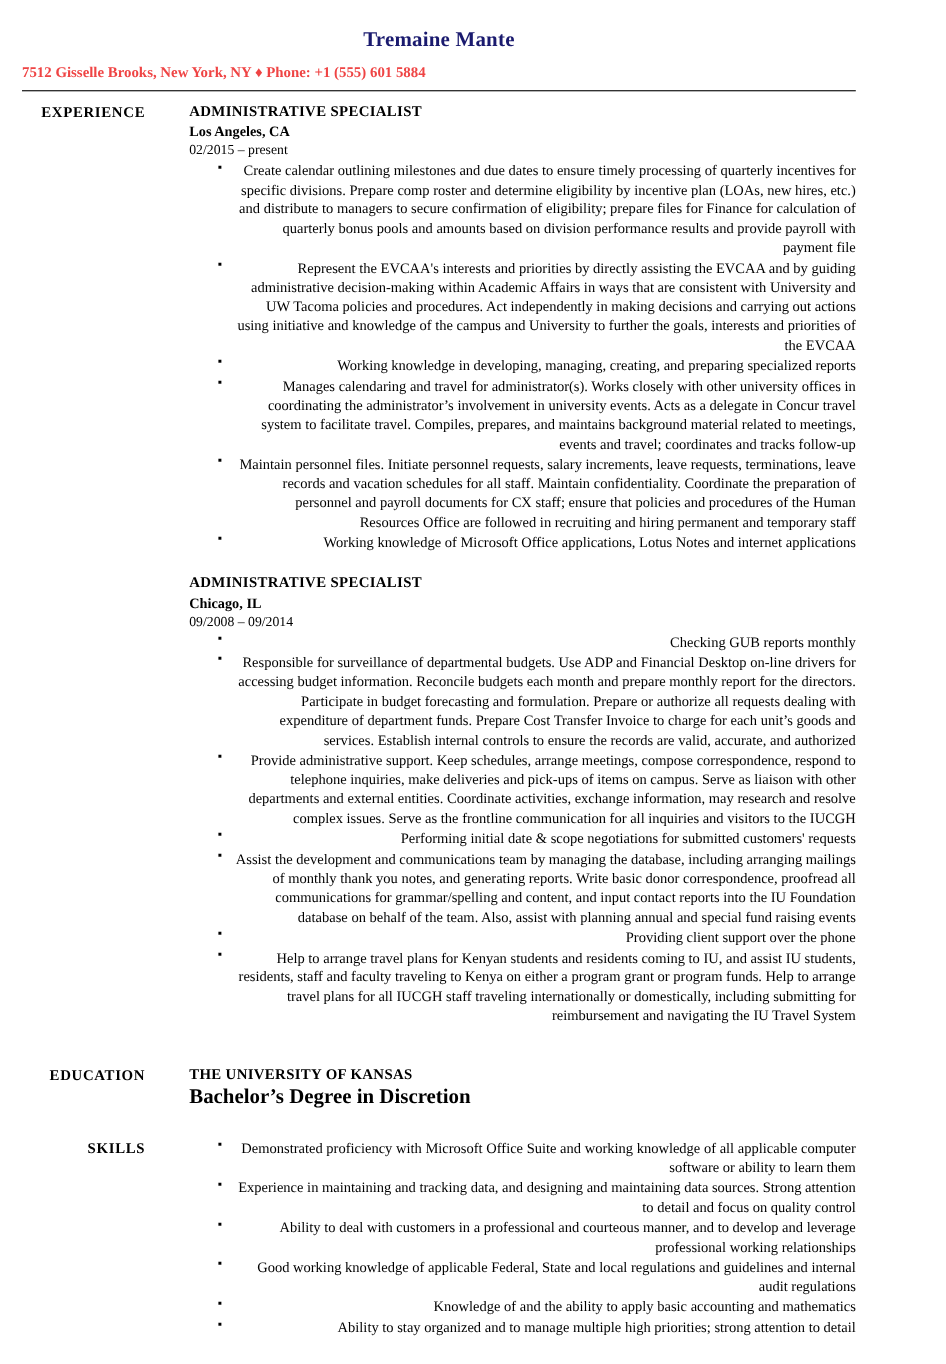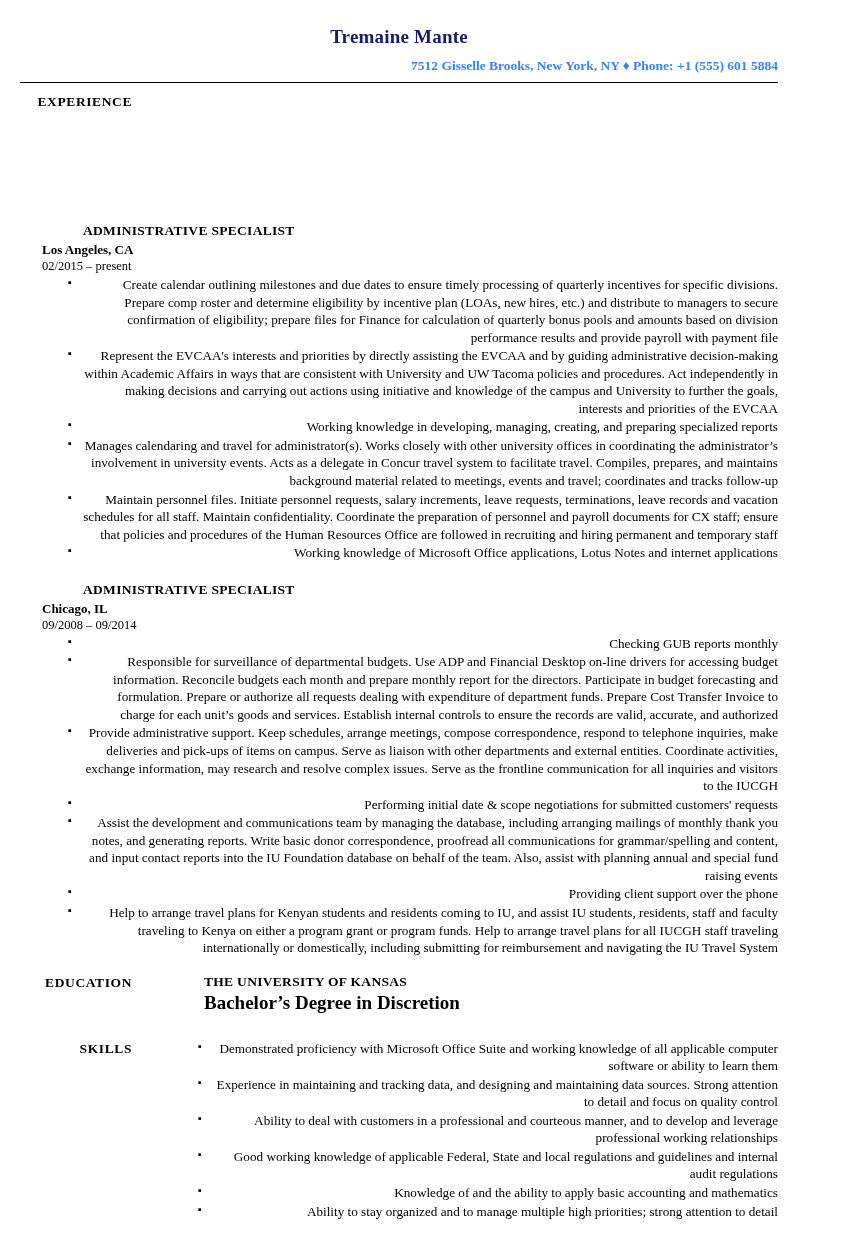--- a/index.html
+++ b/index.html
@@ -21,24 +21,24 @@
   }
   .name {
     text-align: center;
     font-size: 19px;
     font-weight: bold;
     color: #1a1a6e;
     letter-spacing: 0.2px;
     margin: 4px 0 10px 0;
   }
   .contact {
-    text-align: right;
+    text-align: left;
     font-size: 13.5px;
     font-weight: bold;
-    color: #3b82f6;
+    color: #ef4444;
     margin-bottom: 8px;
   }
   .rule {
     border-bottom: 1.6px solid #000;
     margin: 0 0 10px 0;
   }
   .section {
     display: flex;
     flex-direction: row;
     align-items: flex-start;
@@ -58,21 +58,20 @@
   .section-body {
     flex: 1 1 auto;
     padding-left: 22px;
     box-sizing: border-box;
   }
   .job-title {
     font-size: 13.5px;
     font-weight: bold;
     letter-spacing: 0.3px;
     margin-bottom: 3px;
-    margin-left: 41px;
   }
   .job-loc {
     font-size: 13px;
     font-weight: bold;
     margin-bottom: 1px;
   }
   .job-dates {
     font-size: 12.5px;
     margin-bottom: 2px;
   }
@@ -102,22 +101,22 @@
   .edu-school {
     font-size: 13.5px;
     font-weight: bold;
     letter-spacing: 0.3px;
     margin-bottom: 2px;
   }
   .edu-degree {
     font-size: 19px;
     font-weight: bold;
   }
-  .section-exp { margin-top: 4px; flex-direction: column; }
-  .section-edu { margin-top: 16px; gap: 32px; }
+  .section-exp { margin-top: 4px; }
+  .section-edu { margin-top: 36px; }
   .section-skills { margin-top: 26px; }
 </style>
 </head>
 <body>
 
 <div class="page">
 
   <div class="name">Tremaine Mante</div>
   <div class="contact">7512 Gisselle Brooks, New York, NY ♦ Phone: +1 (555) 601 5884</div>
   <div class="rule"></div>

